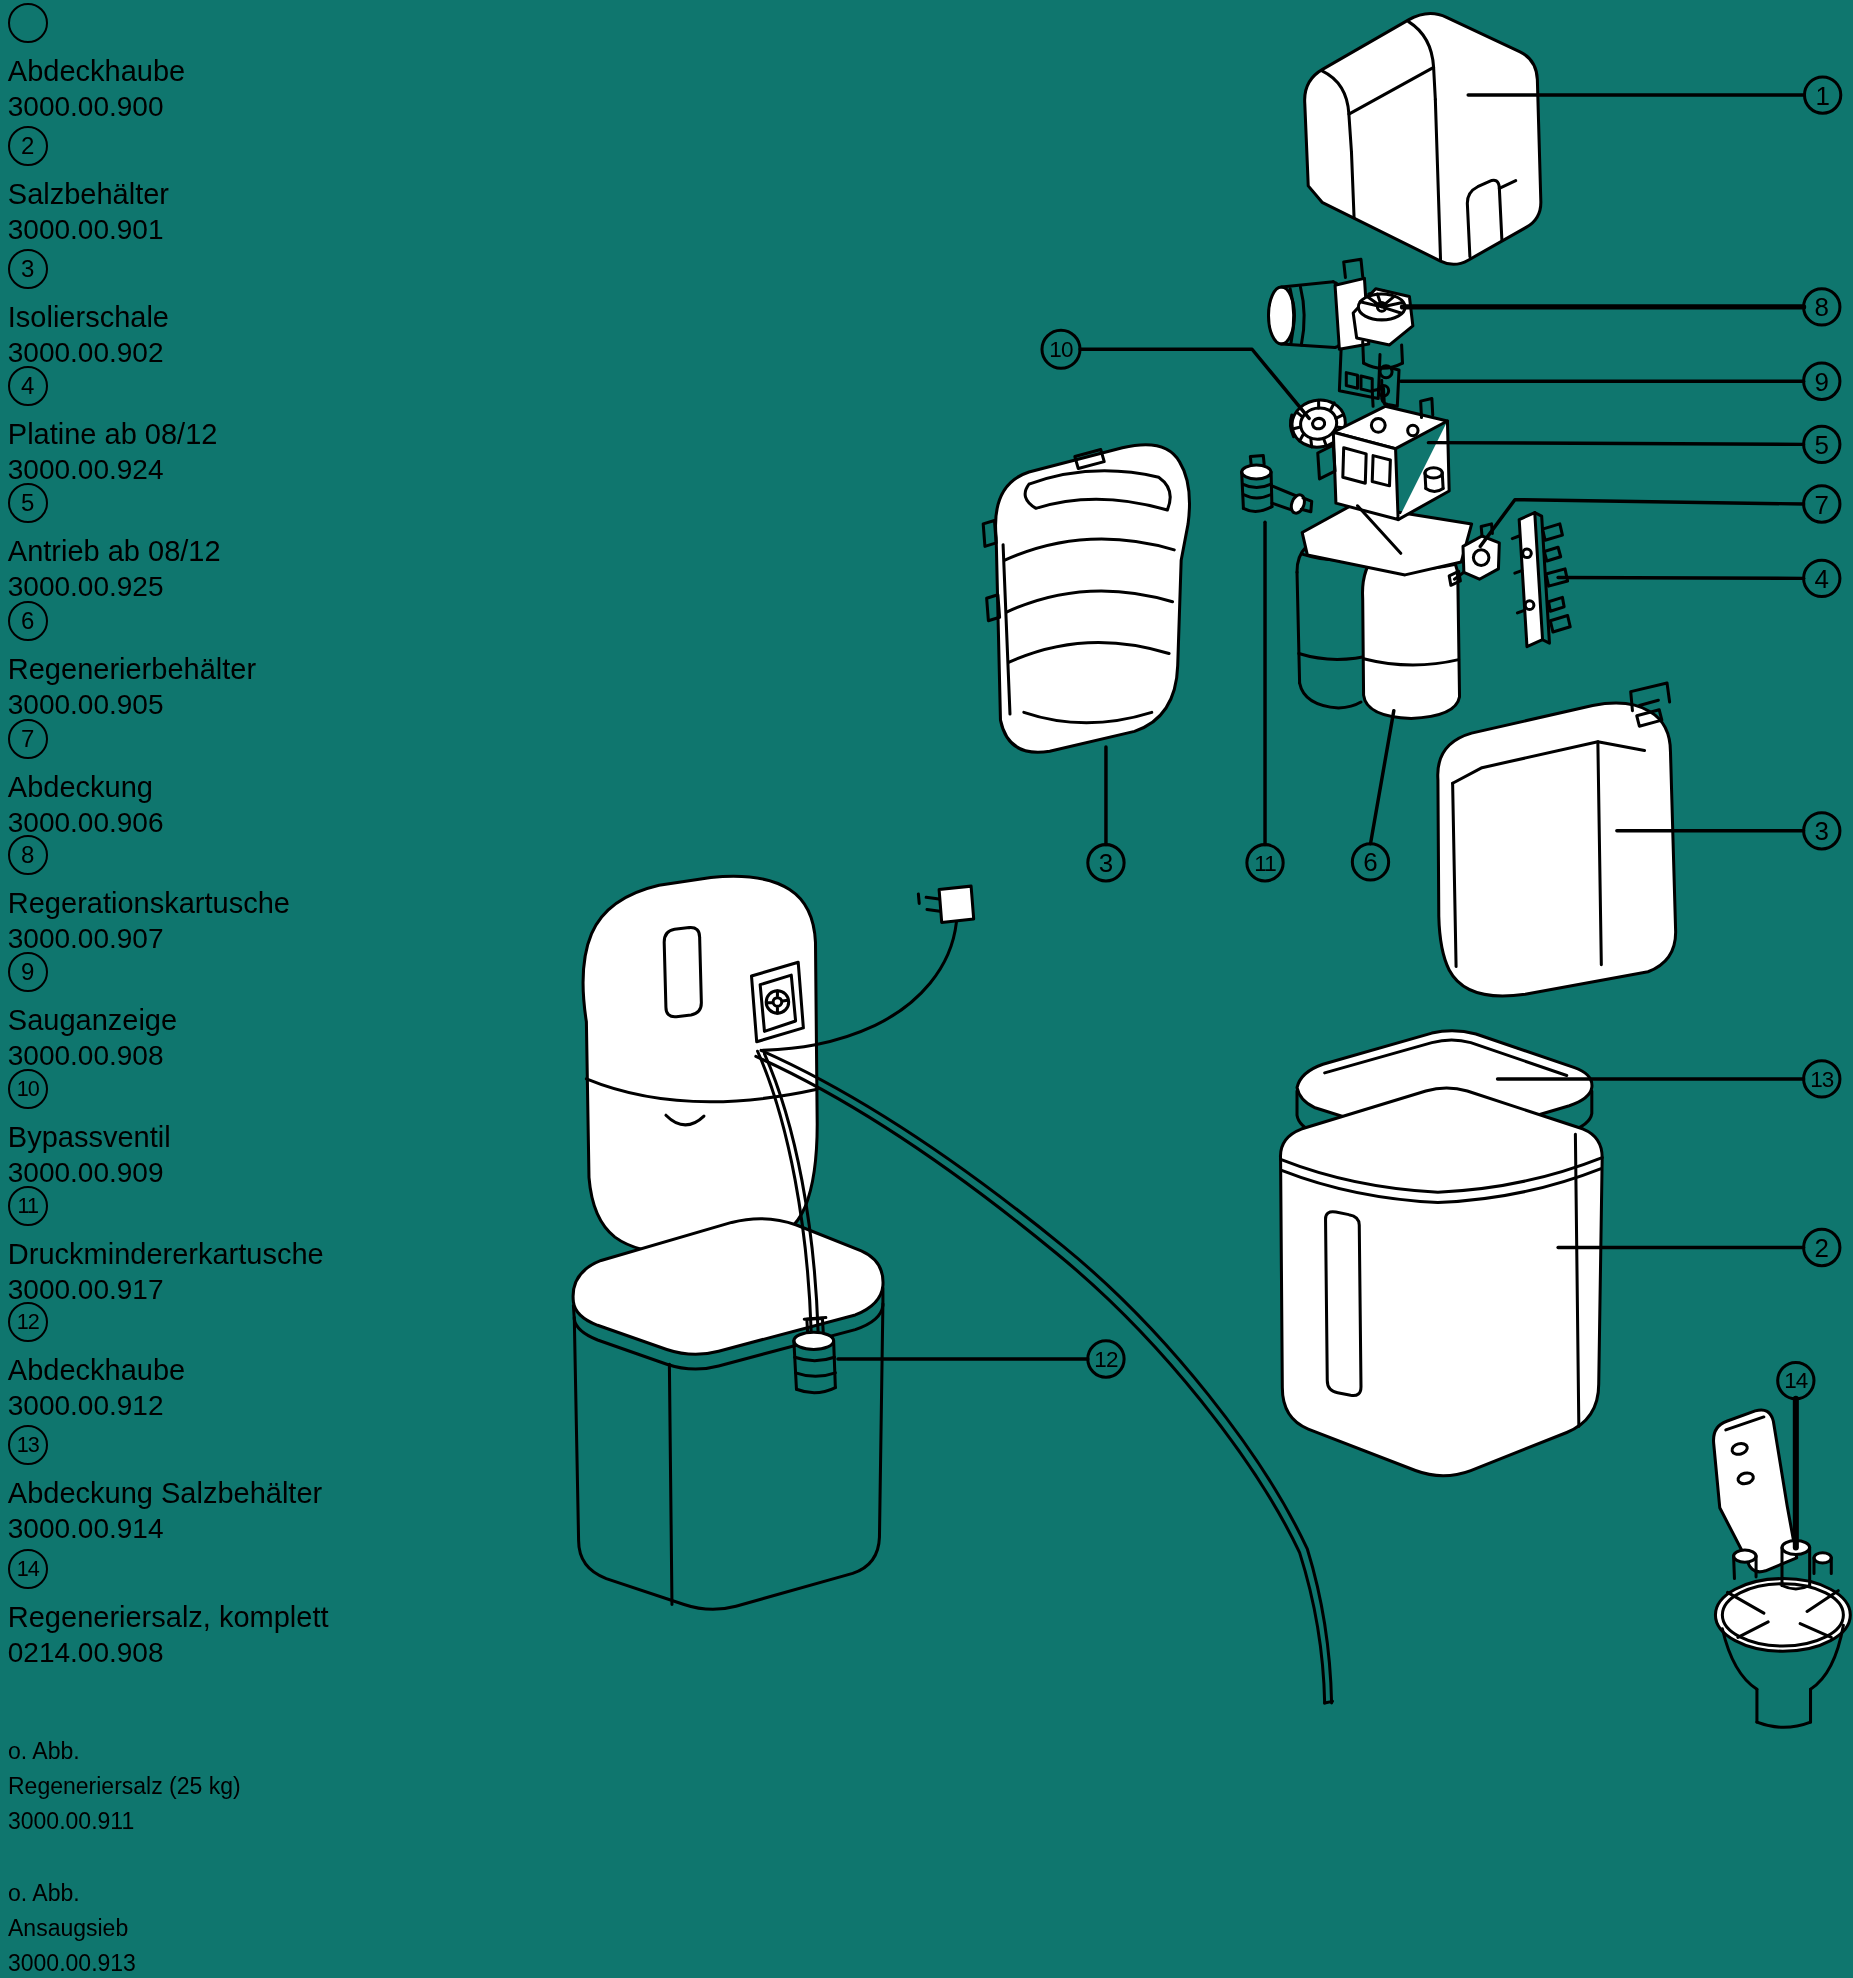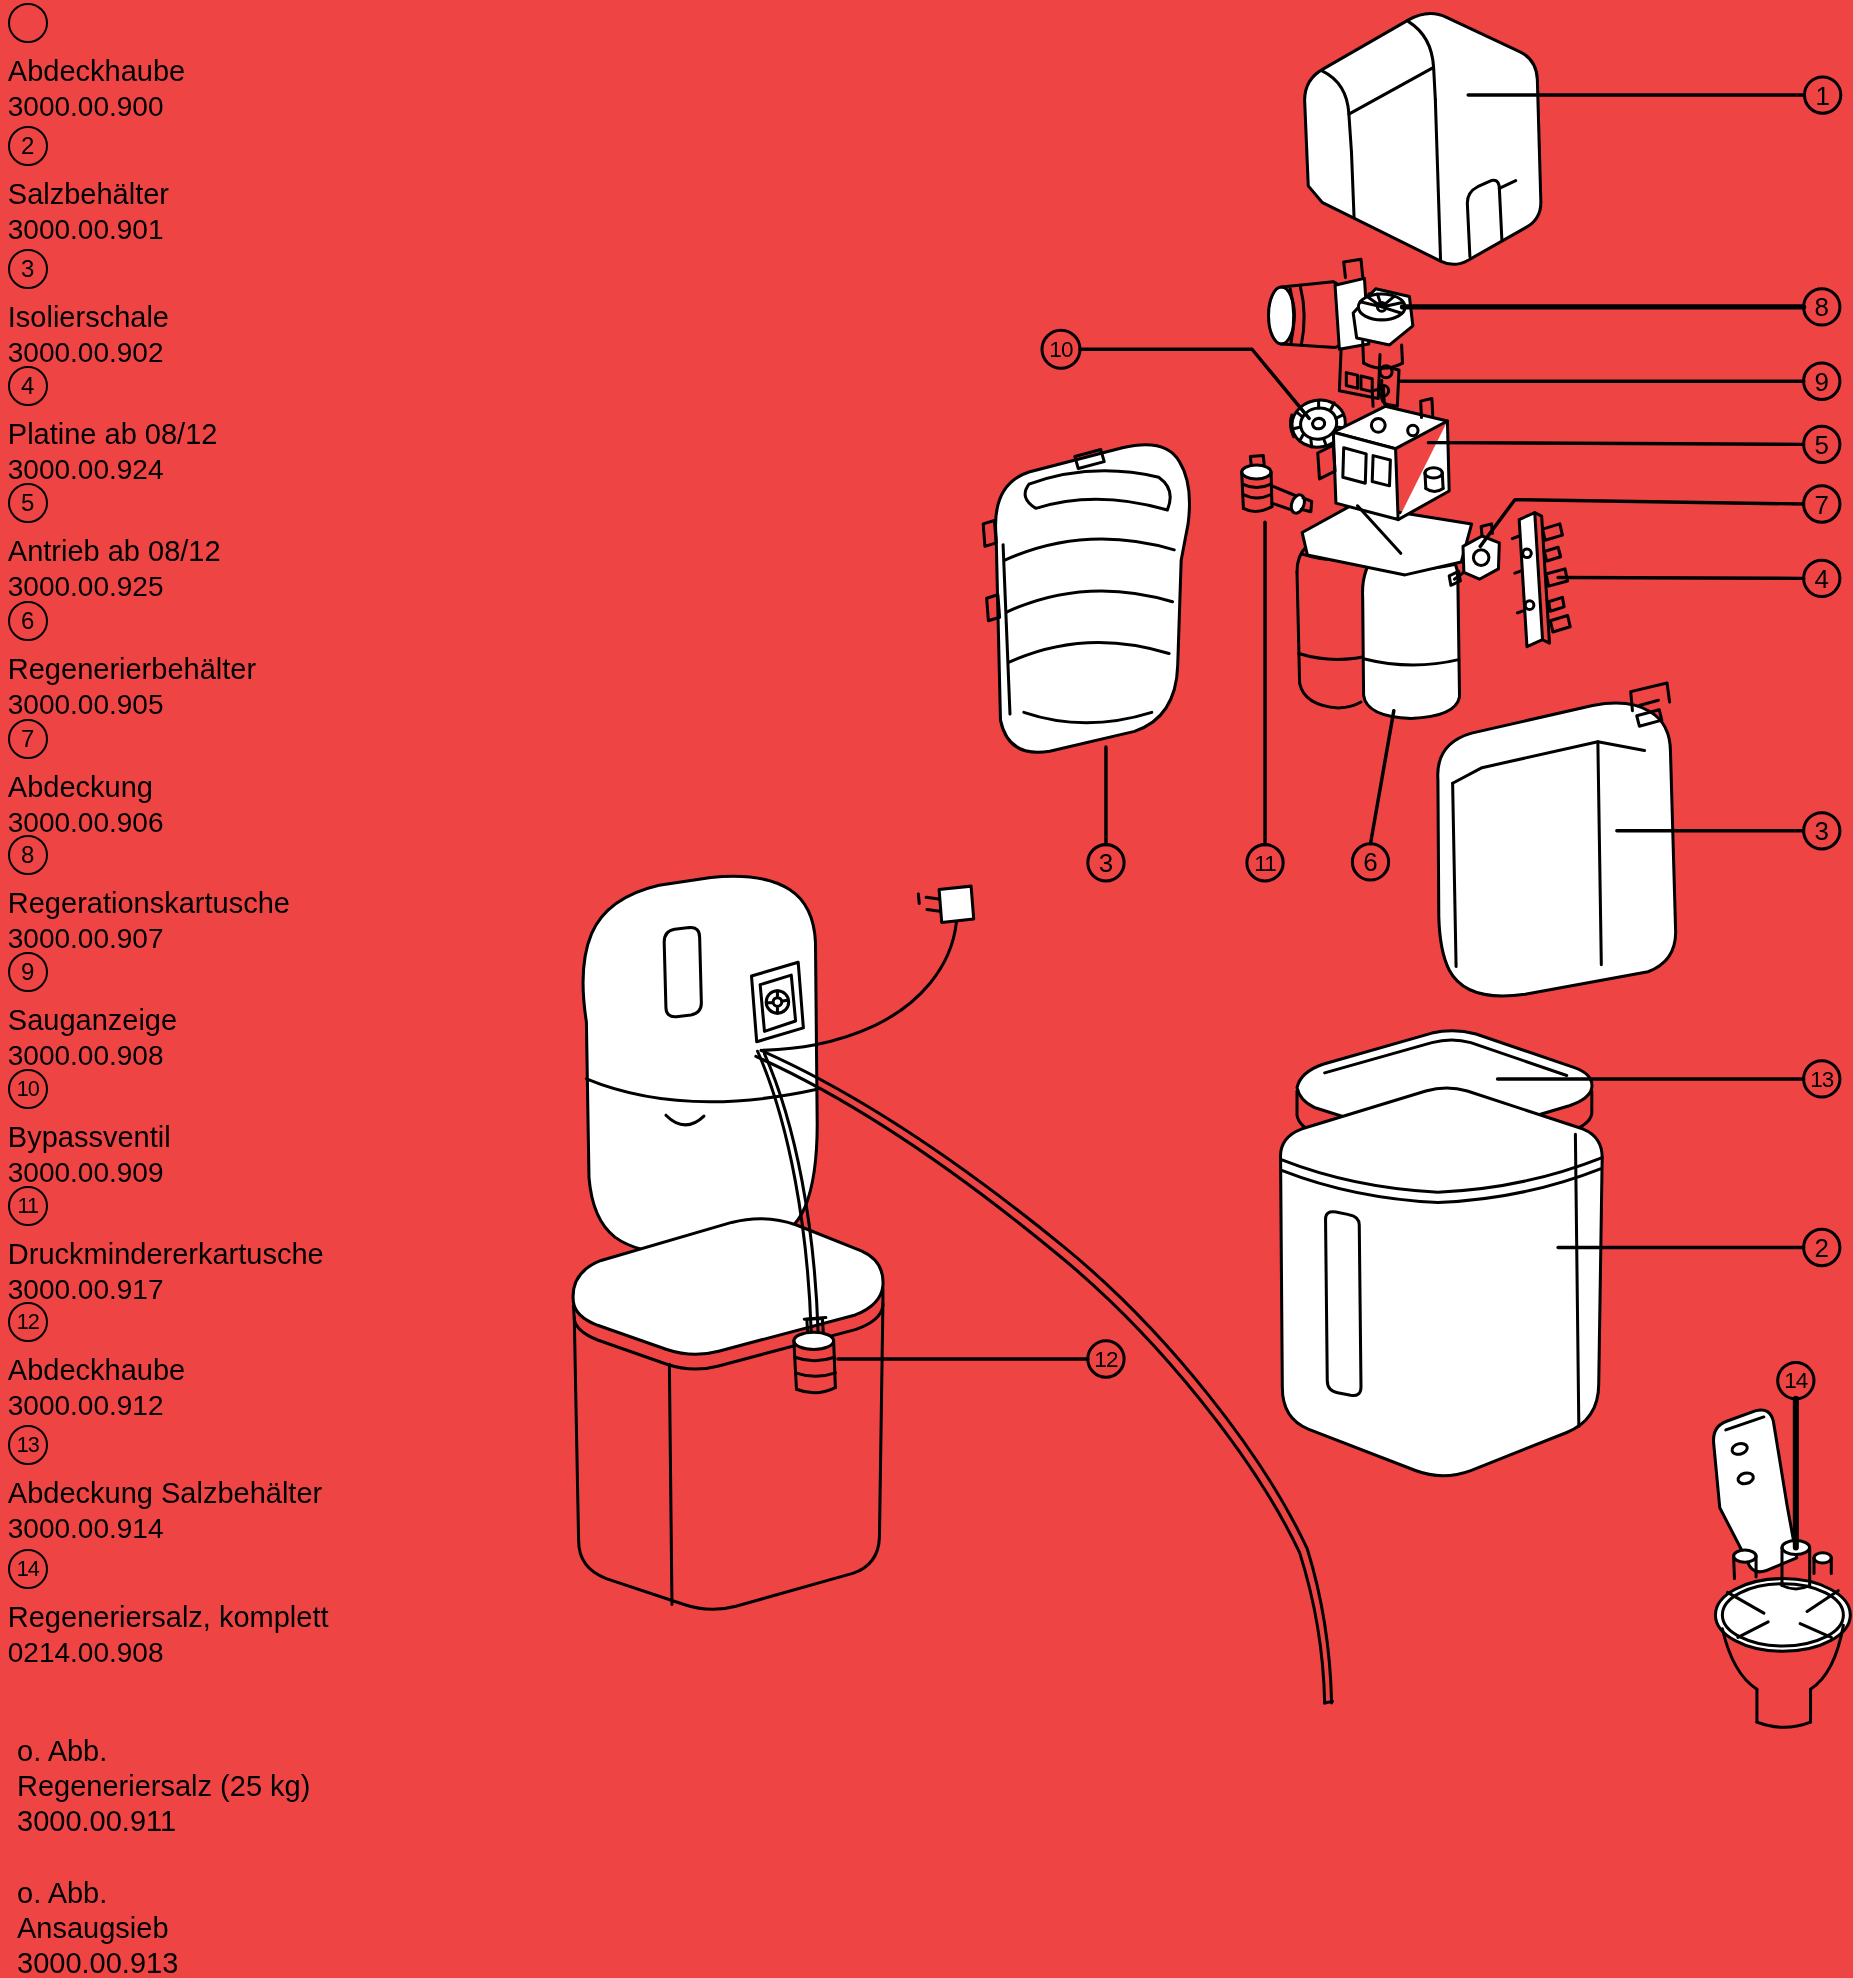--- a/index.html
+++ b/index.html
@@ -1,34 +1,34 @@
 <!DOCTYPE html>
 <html style="font-size:14px"><head>
 <meta charset="utf-8">
 <title>Exploded Parts Diagram</title>
 <style>
   html,body { margin:0; padding:0; background:#fff; }
   .page {
     position:relative; width:1854px; height:1978px;
-    background:#ef4444; color:#000;
+    background:#0f766e; color:#000;
     font-family:"Liberation Sans", sans-serif;
     overflow:hidden;
   }
   
   .legend-item { position:absolute; left:7.8px; }
   .badge {
     display:flex; align-items:center; justify-content:center;
     width:40px; height:40px; box-sizing:border-box;
     border:2.6px solid #000; border-radius:50%;
     font-size:24px; line-height:1;
   }
   .badge.b2 { font-size:21.6px; letter-spacing:-0.9px; }
   .iname { margin-top:11.2px; font-size:29px; line-height:35px; white-space:nowrap; }
   .ipart { font-size:28px; line-height:35px; white-space:nowrap; }
-  .extra { position:absolute; left:17px; font-size:29px; line-height:35px; white-space:nowrap; }
+  .extra { position:absolute; left:8px; font-size:23px; line-height:35px; white-space:nowrap; }
   
   svg.diagram { position:absolute; left:0; top:0; width:1854px; height:1978px; }
   svg.diagram path, svg.diagram line, svg.diagram ellipse, svg.diagram circle {
     fill:none; stroke:#000; stroke-width:3.5; stroke-linecap:round; stroke-linejoin:round;
   }
   svg.diagram .fw { fill:#fff; }
   svg.diagram .ld { stroke-width:4; }
   svg.diagram .ldA { stroke-width:6; }
   svg.diagram .ldB { stroke-width:7; }
   .callout circle { fill:#fff; stroke-width:4.5; }

